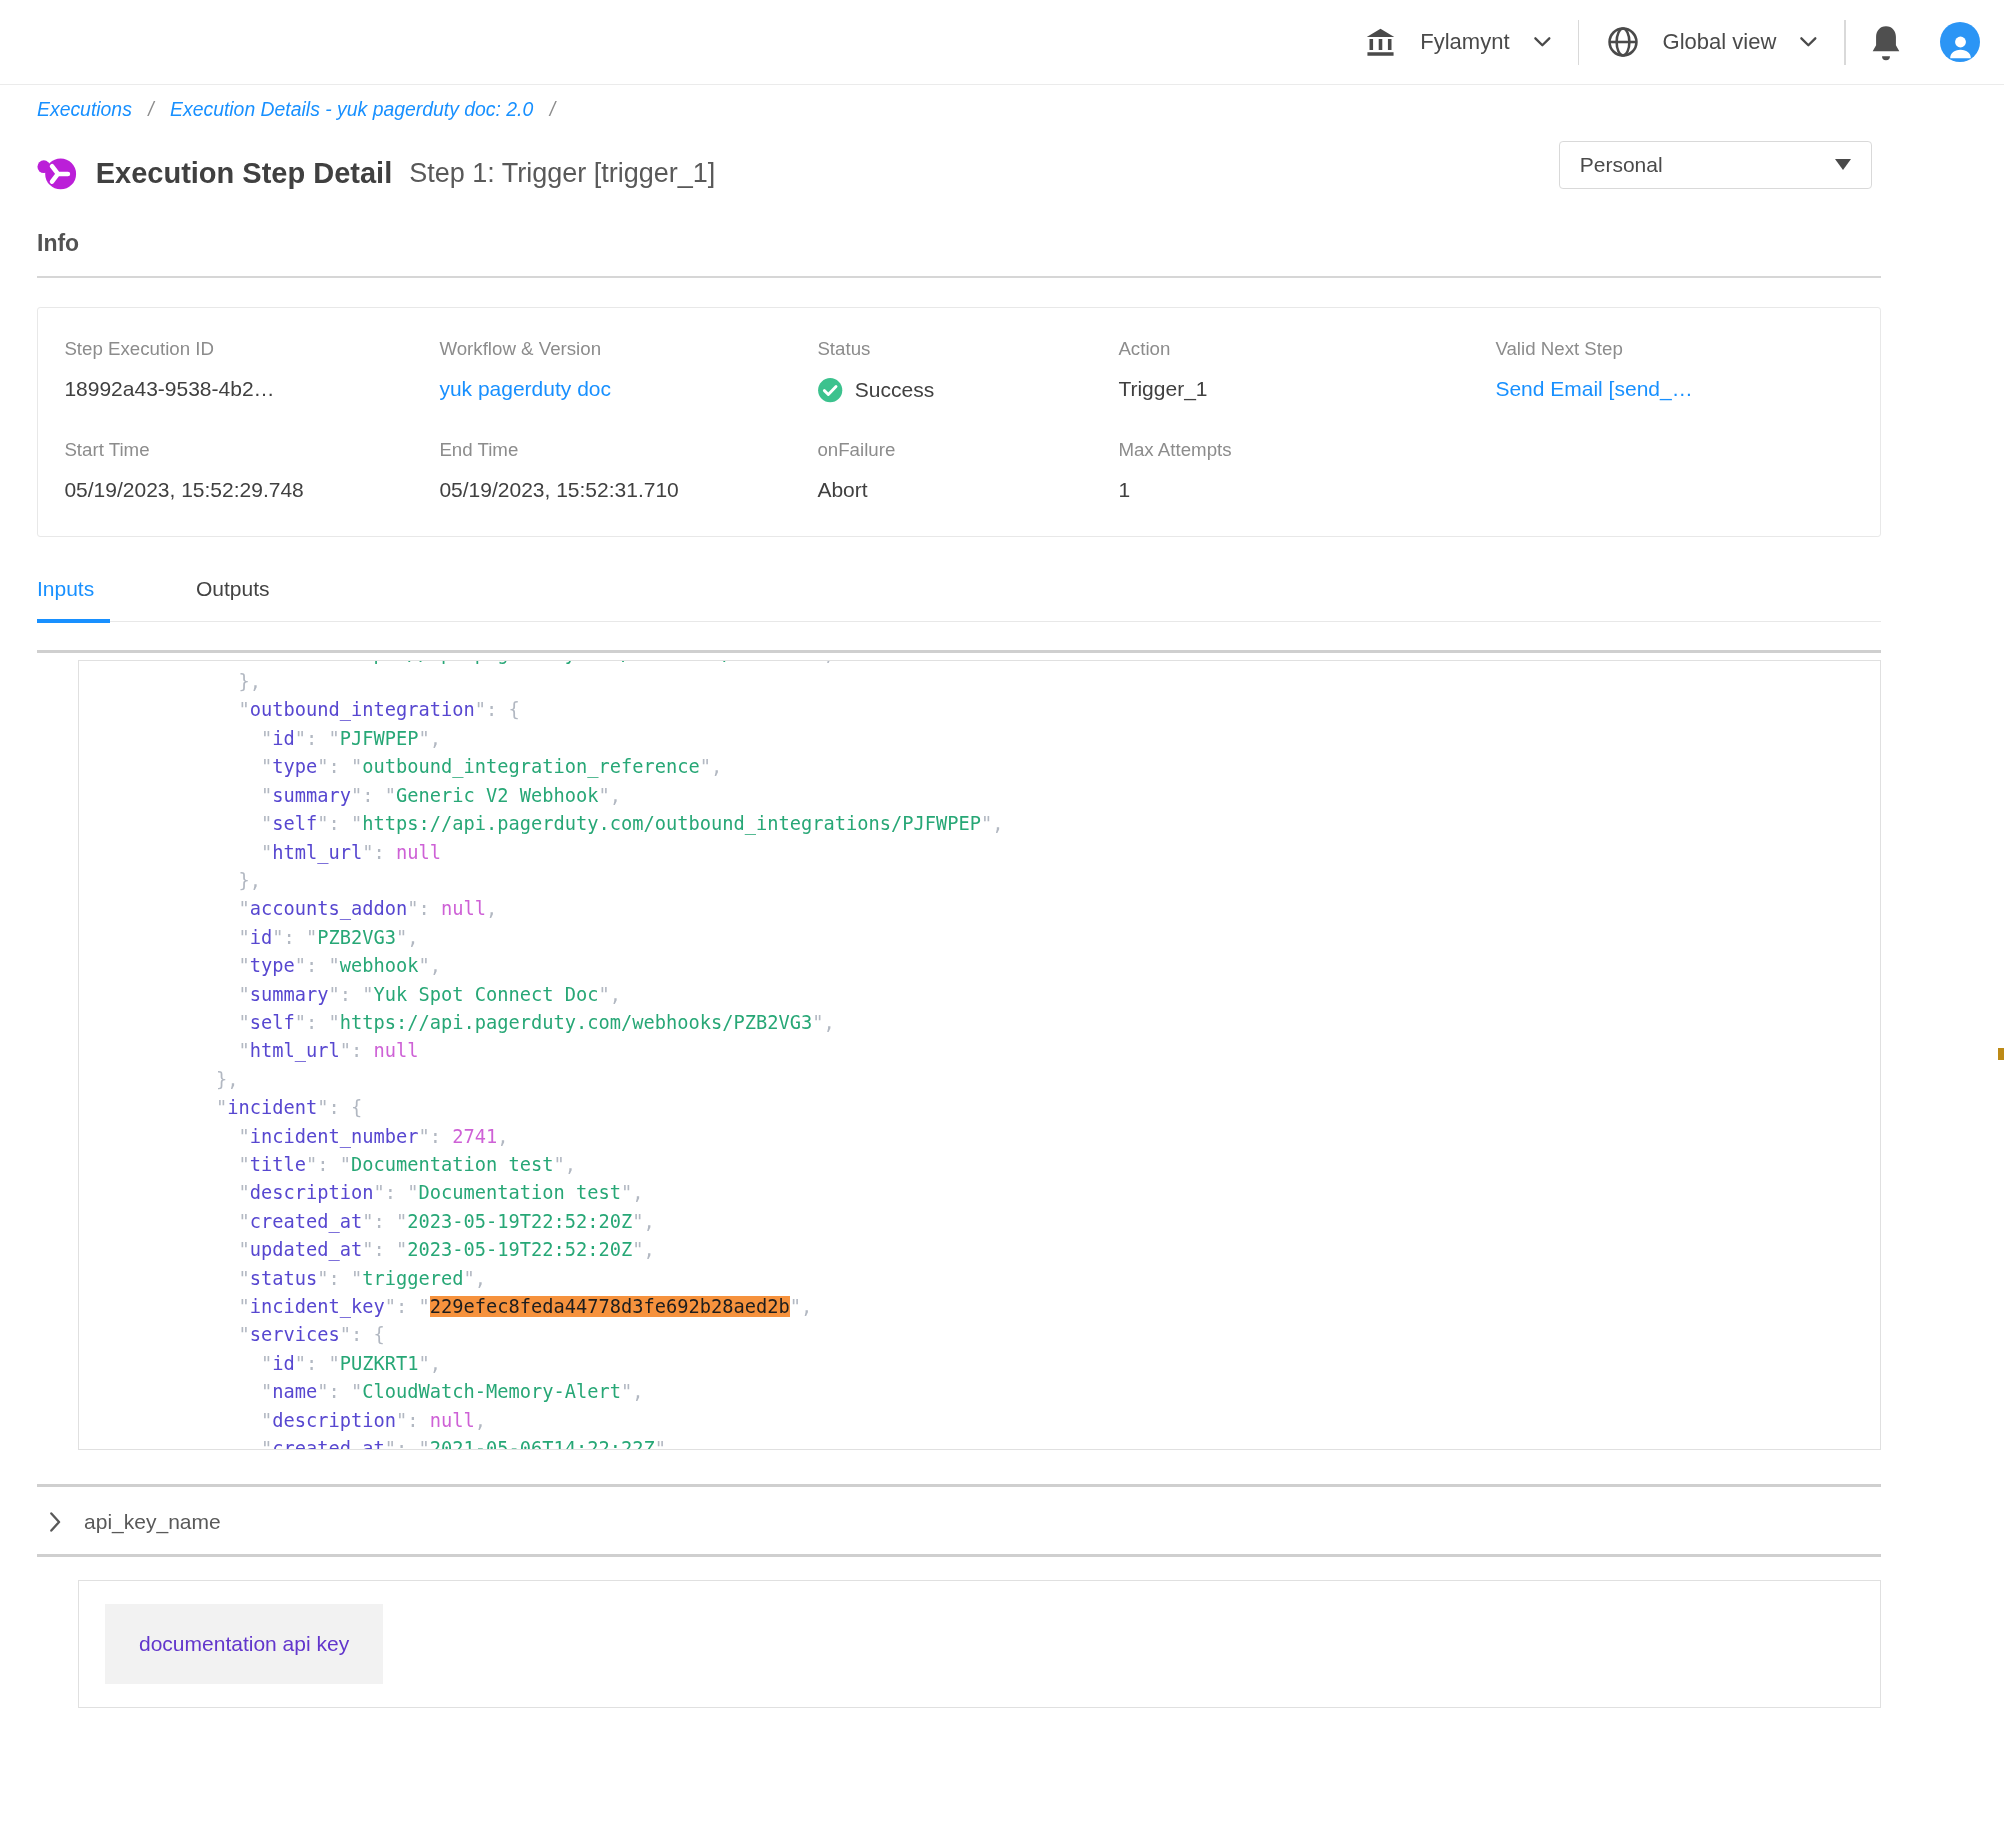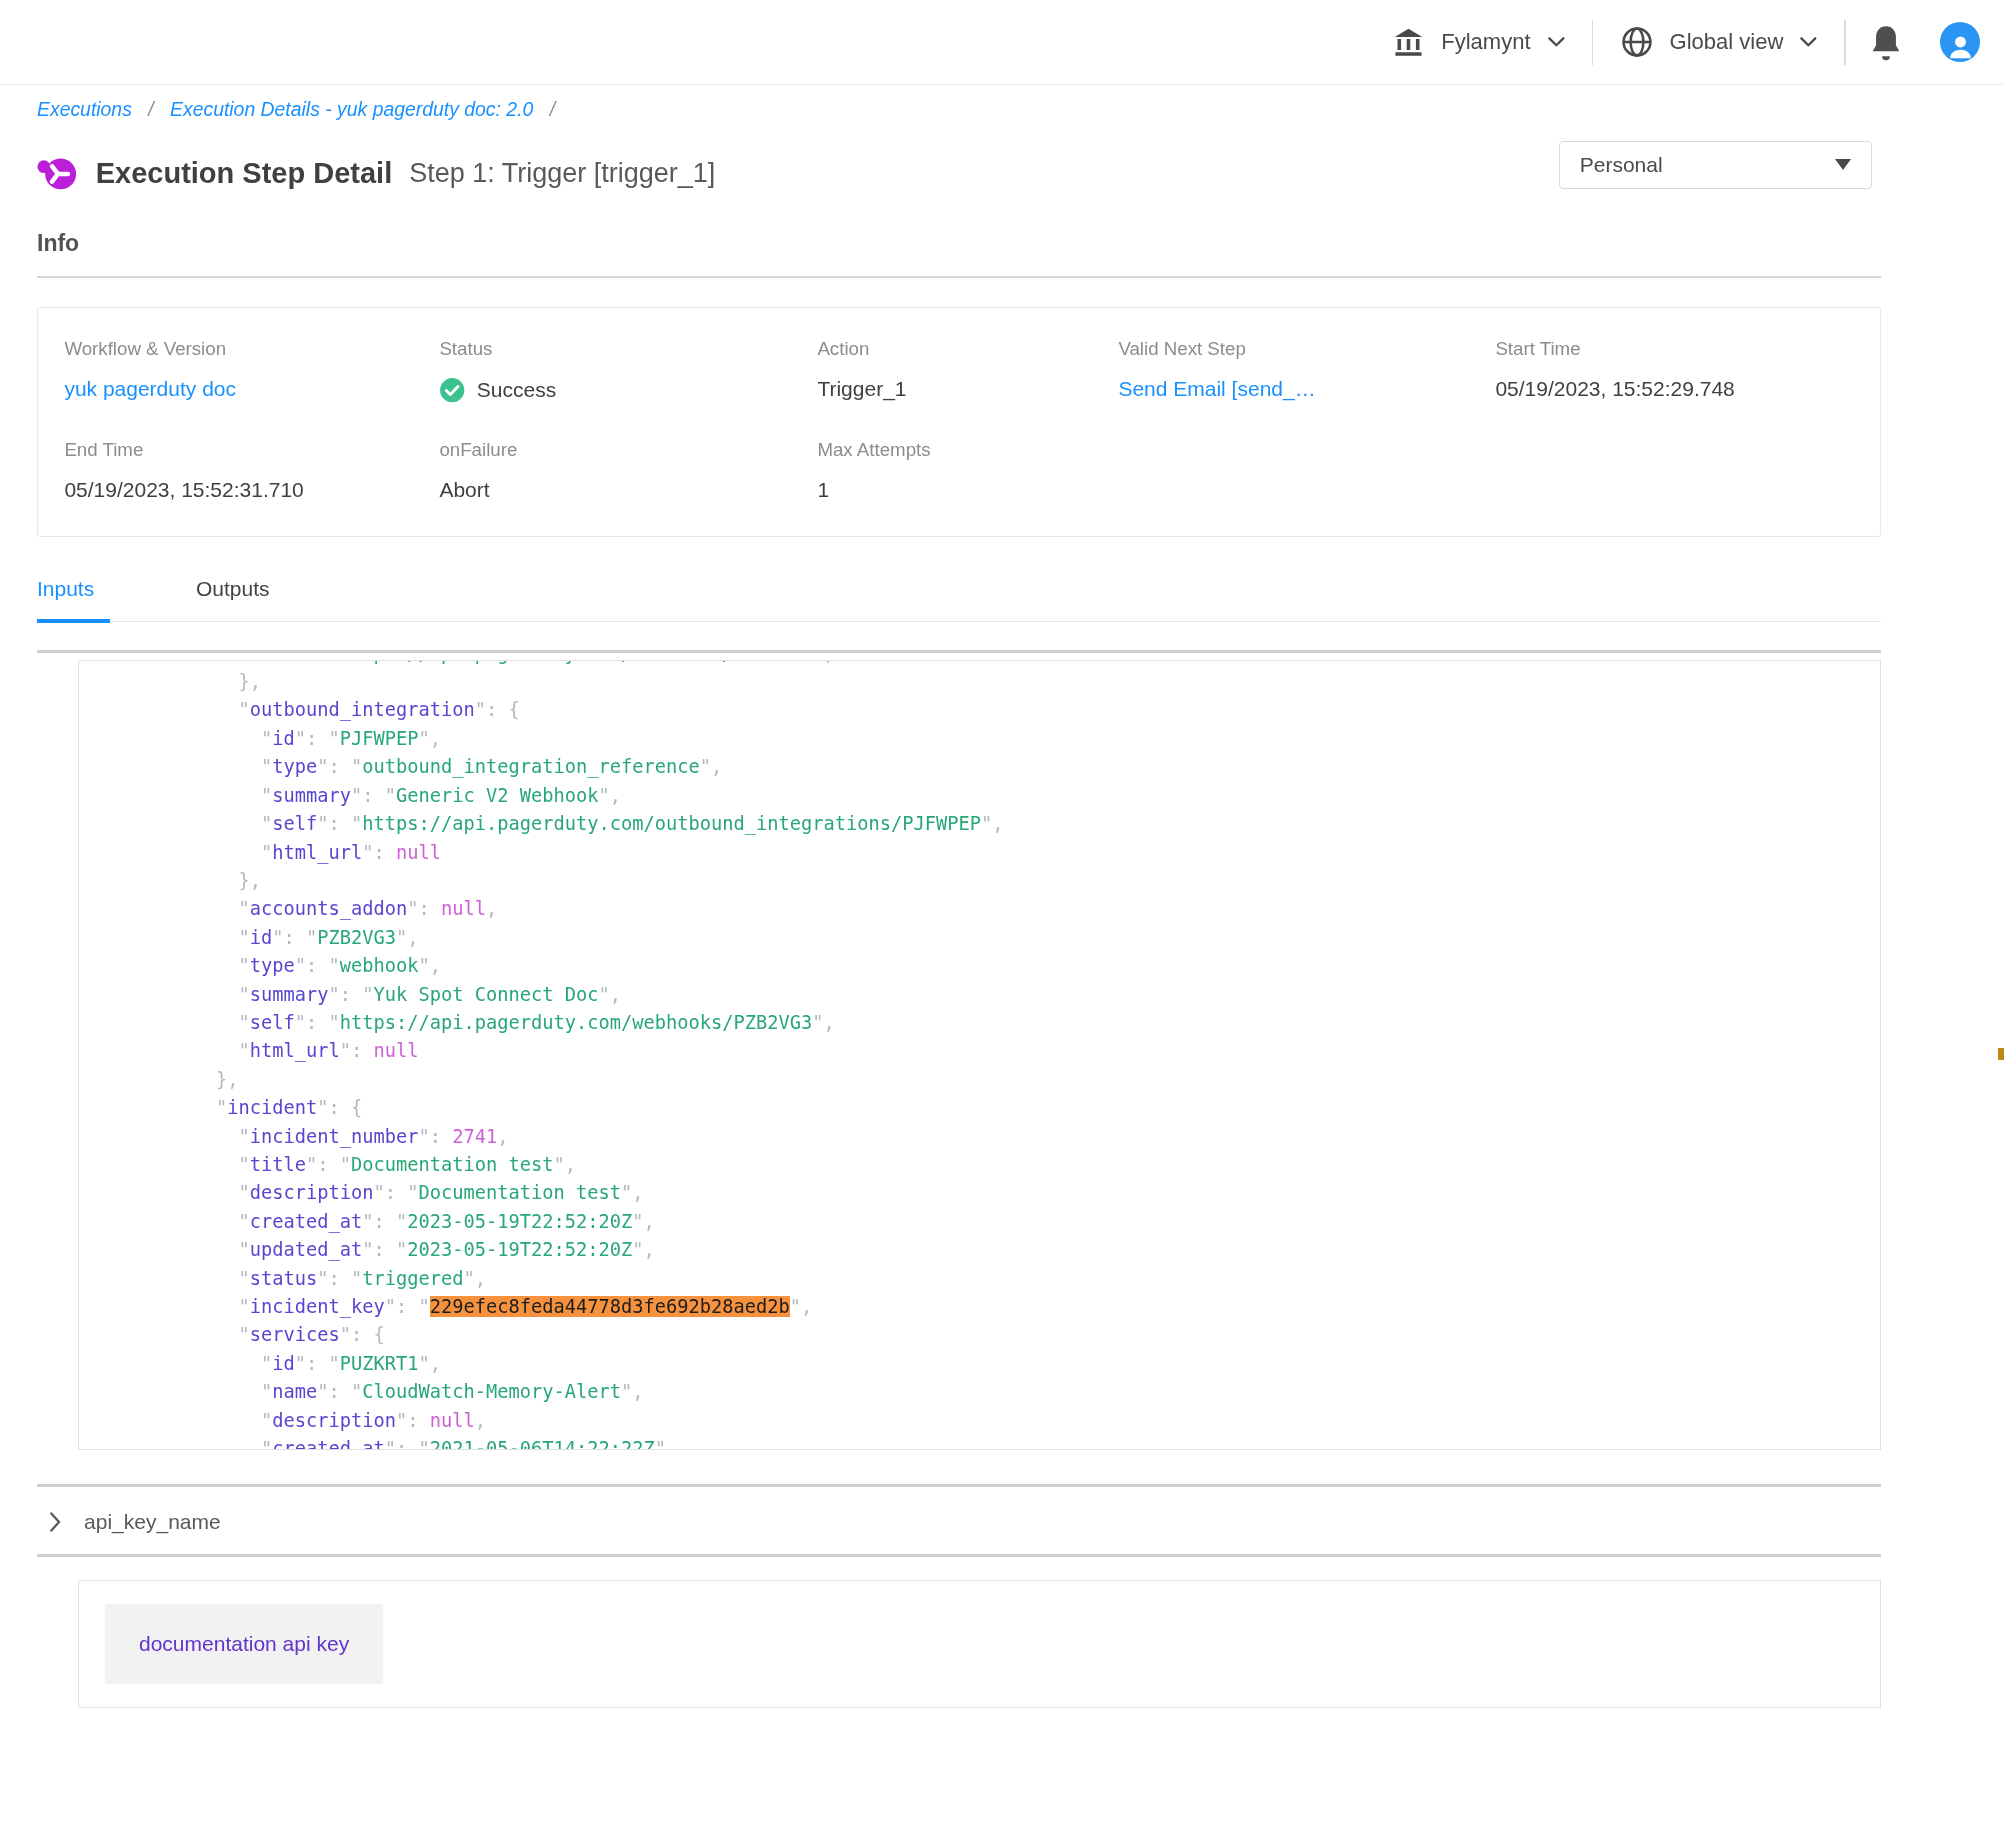--- a/index.html
+++ b/index.html
@@ -1,21 +1,21 @@
 <!DOCTYPE html>
 <html style="font-size:12.4px"><head>
 <meta charset="utf-8">
 <style>
   * { margin:0; padding:0; box-sizing:border-box; }
   html,body { background:#fff; font-family:"Liberation Sans", sans-serif; color:#434343; }
   body { width:2005px; height:1846px; position:relative; overflow:hidden; }
 
   
   .topbar { height:85px; border-bottom:1.6px solid #ebebeb; display:flex; align-items:center; justify-content:flex-end; padding-right:11px; }
-  .topbar .group { display:flex; align-items:center; gap:16px; padding:0 26.4px; cursor:pointer; }
+  .topbar .group { display:flex; align-items:center; gap:23px; padding:0 26.4px; cursor:pointer; }
   .topbar .menu-label { font-size:22px; color:#4a4a4a; }
   .topbar .vsep { width:1.6px; height:45px; background:#d9d9d9; }
   .icon-btn { padding:0 23px; cursor:pointer; display:flex; align-items:center; }
   .avatar { width:40px; height:40px; border-radius:50%; background:#2b95f5; display:flex; align-items:flex-end; justify-content:center; overflow:hidden; margin:0 14px; cursor:pointer; }
 
   
   .content { padding:0 124px 0 37px; position:relative; }
 
   .breadcrumb { margin-top:13px; font-size:19.4px;font-style:italic; }
   .breadcrumb a { color:#1890ff; text-decoration:none; cursor:pointer; }
@@ -140,20 +140,24 @@
     <div class="scope-select">
       <span class="val">Personal</span>
       <span class="caret-down"></span>
     </div>
   </div>
 
   <h2 class="section-title">Info</h2>
   <div class="divider"></div>
 
   <section class="info-card">
+    <div class="field">
+      <div class="flabel">Step Execution ID</div>
+      <div class="fvalue">18992a43-9538-4b2…</div>
+    </div>
     <div class="field">
       <div class="flabel">Workflow &amp; Version</div>
       <div class="fvalue">
           <a>yuk pagerduty doc</a>
         </div>
     </div>
     <div class="field">
       <div class="flabel">Status</div>
       <div class="fvalue">
         <span>

